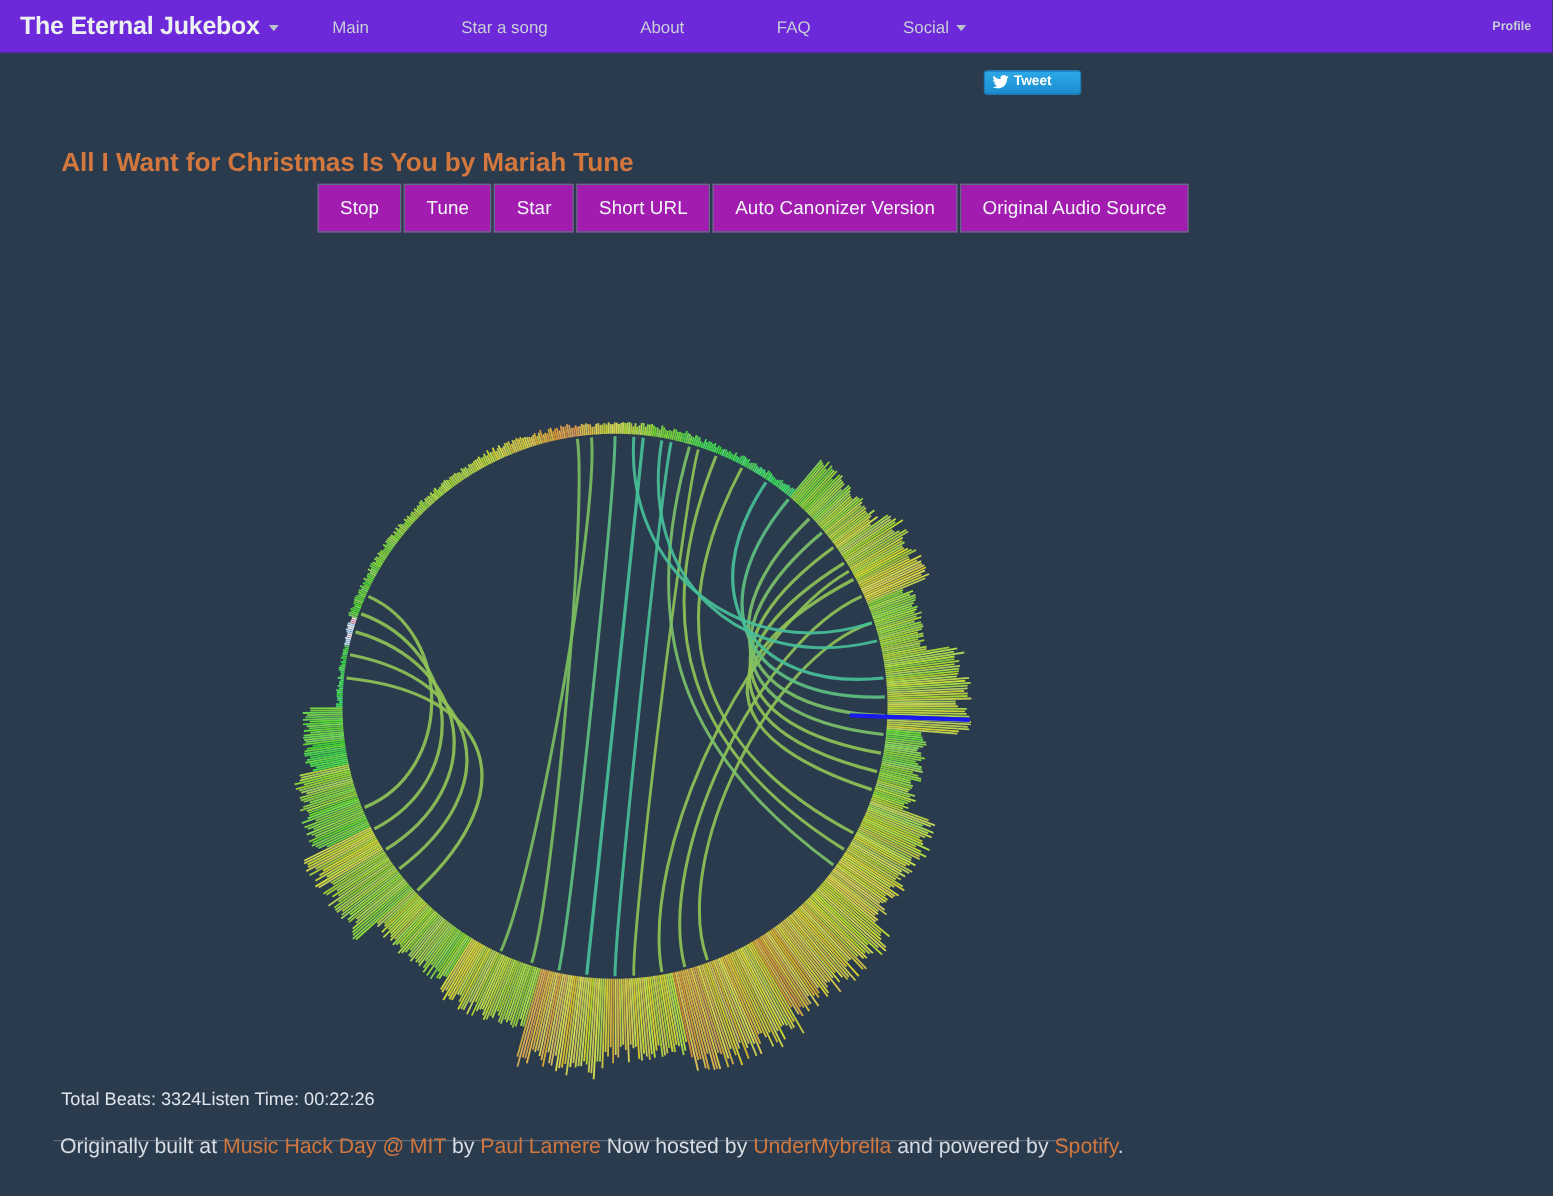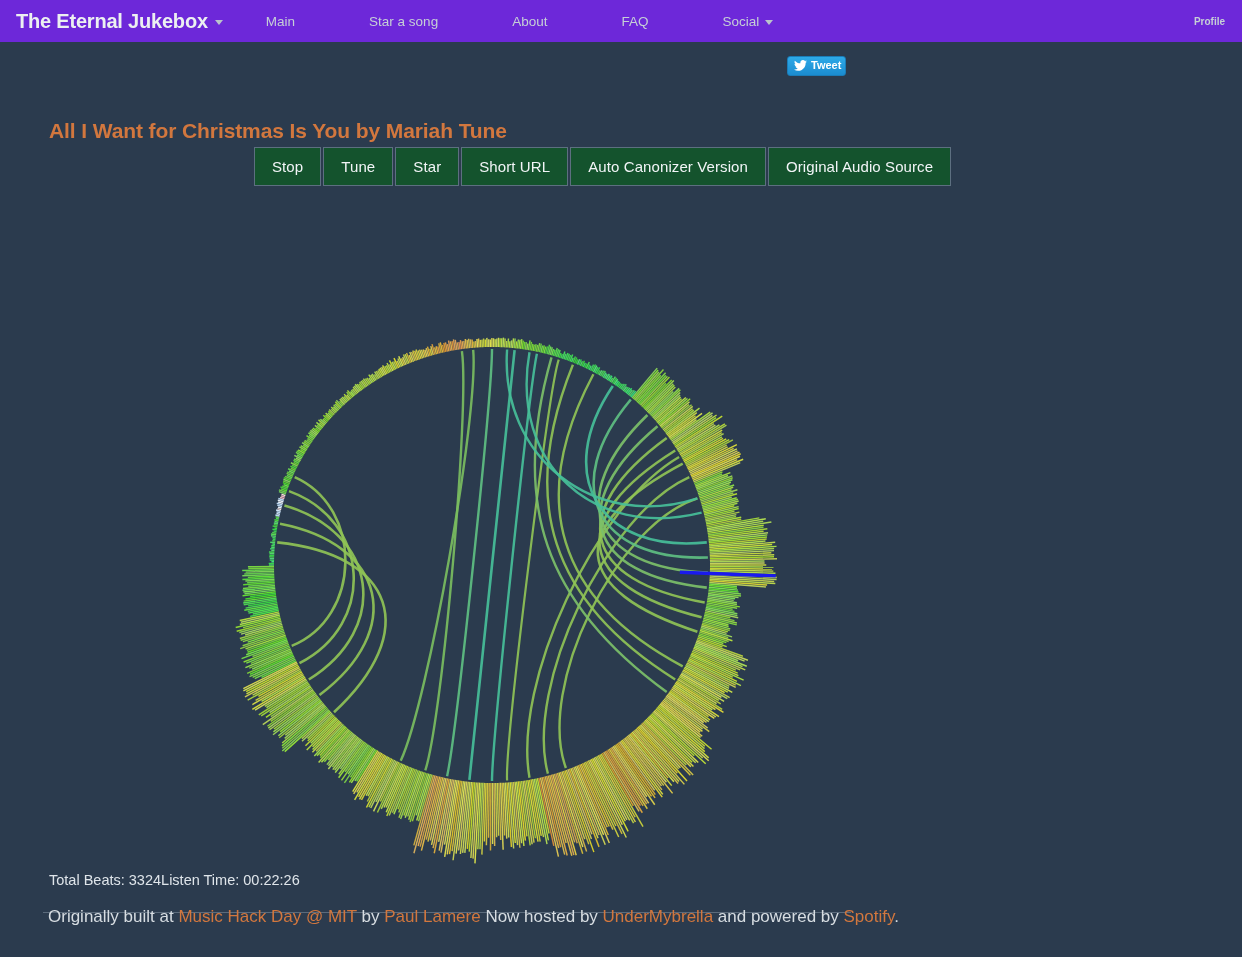--- a/index.html
+++ b/index.html
@@ -57,41 +57,41 @@
     position: absolute; top: 56px; left: 787px;
   }
   .tweet-btn {
     display: inline-flex; align-items: center; gap: 4px;
     background: linear-gradient(#2da9e8, #1b8cd0);
     border: 1px solid #1a7cb8;
     border-radius: 3px;
     color: #fff;
     font-size: 11px;
     font-weight: bold;
-    padding: 2px 4px 3px 6px;
+    padding: 2px 23px 3px 6px;
     height: 20px;
     cursor: pointer;
     line-height: 1;
   }
   .bird { width: 13px; height: 11px; display: block; }
 
   
   .song-title {
     position: absolute; top: 119px; left: 49px;
     color: #d2773e;
     font-size: 21px;
     font-weight: bold;
     letter-spacing: -0.1px;
   }
   .btn-row {
     position: absolute; top: 147px; left: 254px;
     display: flex;
   }
   .jb-btn {
-    background: #14532d;
+    background: #a21caf;
     border: 1px solid #5d6f80;
     color: #f2f5f7;
     font-size: 15px;
     height: 39px;
     padding: 0 17px;
     display: flex; align-items: center; justify-content: center;
     cursor: pointer;
     margin-right: 2px;
     white-space: nowrap;
     letter-spacing: 0.1px;

